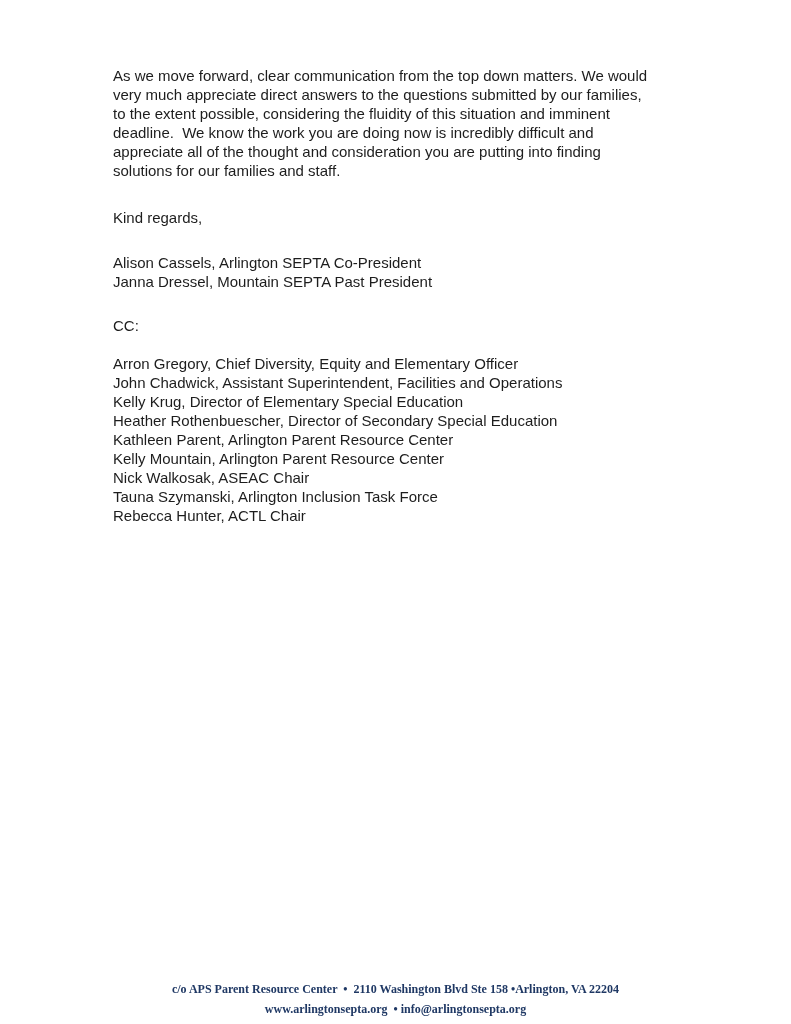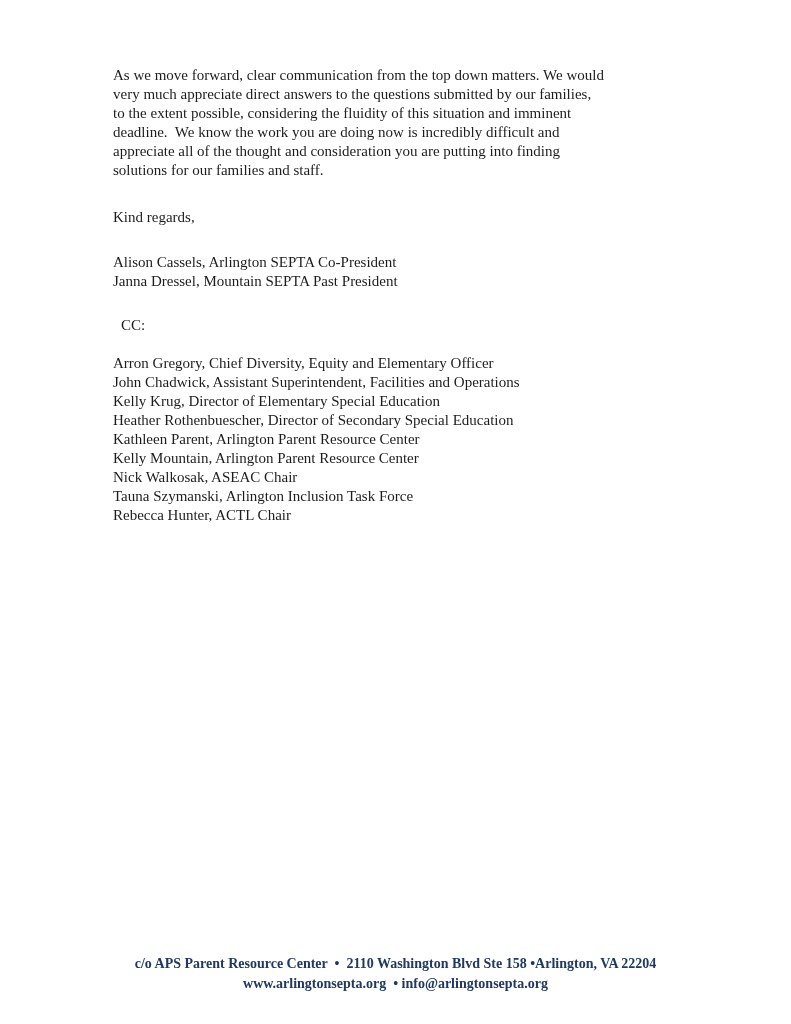--- a/index.html
+++ b/index.html
@@ -17,48 +17,46 @@
     font-family: "Liberation Sans", "DejaVu Sans", sans-serif;
     font-size: 15px;
     line-height: 19px;
     color: #1d1d1d;
   }
   .content {
     position: absolute;
     top: 66px;
     left: 113px;
     width: 562px;
-    font-family: Liberation Serif, serif;
   }
   .para {
     white-space: pre-wrap;
     margin: 0;
   }
   .valediction {
     margin-top: 28px;
   }
   .signatories {
     margin-top: 26px;
   }
   .cc-label {
     margin-top: 25px;
-    margin-left: 8px;
   }
   .cc-list {
     margin-top: 19px;
   }
   .footer {
     position: absolute;
     left: 0;
     right: 0;
-    bottom: 30px;
+    bottom: 5px;
     text-align: center;
     font-family: "Liberation Serif", "DejaVu Serif", serif;
     font-weight: bold;
-    font-size: 14px;
+    font-size: 12px;
     line-height: 20px;
     color: #1f3864;
   }
   .footer div {
     white-space: pre-wrap;
   }
 </style>
 </head>
 <body>
 

